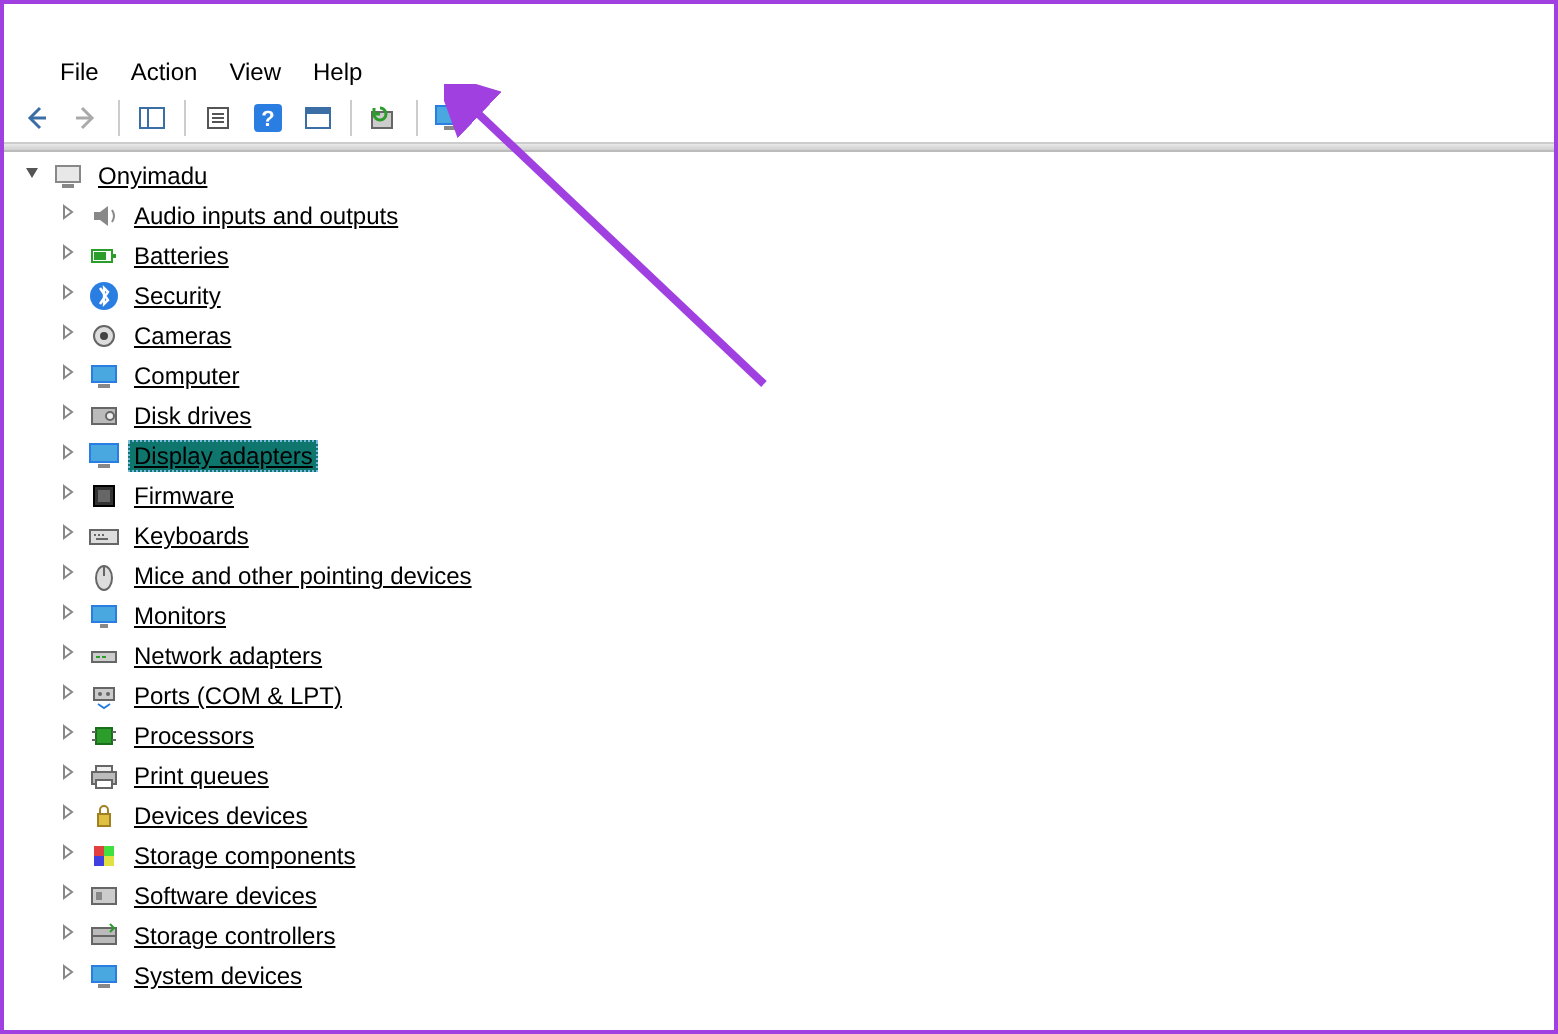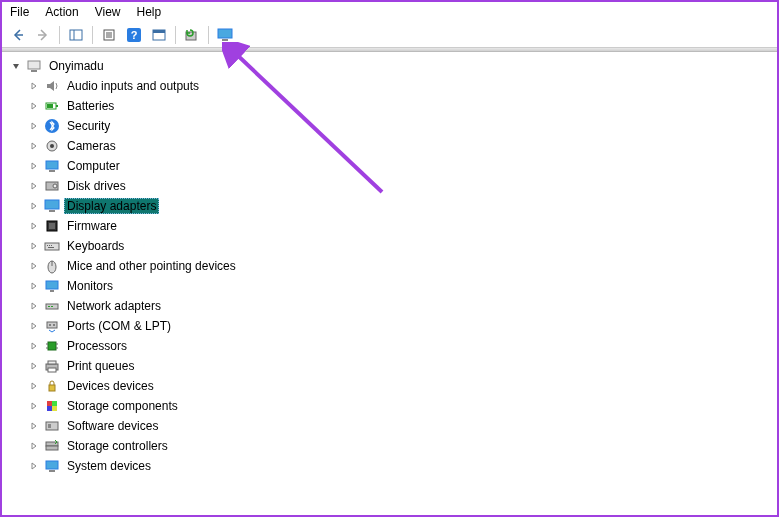--- a/index.html
+++ b/index.html
@@ -8,23 +8,24 @@
   font-size: 12px;
   background: #fff;
   width: 779px;
   height: 517px;
   border: 2px solid #a040e0;
   overflow: hidden;
   position: relative;
 }
 .menubar {
   display: flex;
-  padding: 2px 0;
+  padding: 2px 20px;
   height: 20px;
   align-items: center;
+  margin-top: 24px;
 }
 .menubar .menu-item {
   padding: 2px 8px;
   cursor: default;
 }
 .toolbar {
   display: flex;
   padding: 2px 4px;
   height: 26px;
   align-items: center;
@@ -50,24 +51,25 @@
   background: linear-gradient(#e8e8e8, #d0d0d0);
   border-bottom: 1px solid #bbb;
 }
 .tree {
   padding: 4px 8px;
   overflow-y: auto;
   height: calc(100% - 52px);
 }
 .tree-row {
   display: flex;
-  align-items: center;
+  align-items: flex-start;
   height: 20px;
   gap: 4px;
   white-space: nowrap;
+  text-decoration: underline;
 }
 .tree-row .label { padding: 1px 3px; }
 .tree-row.selected .label {
   background: #0f766e;
   border: 1px dotted #7ab8e0;
   padding: 0 2px;
 }
 .exp {
   width: 12px;
   height: 12px;

